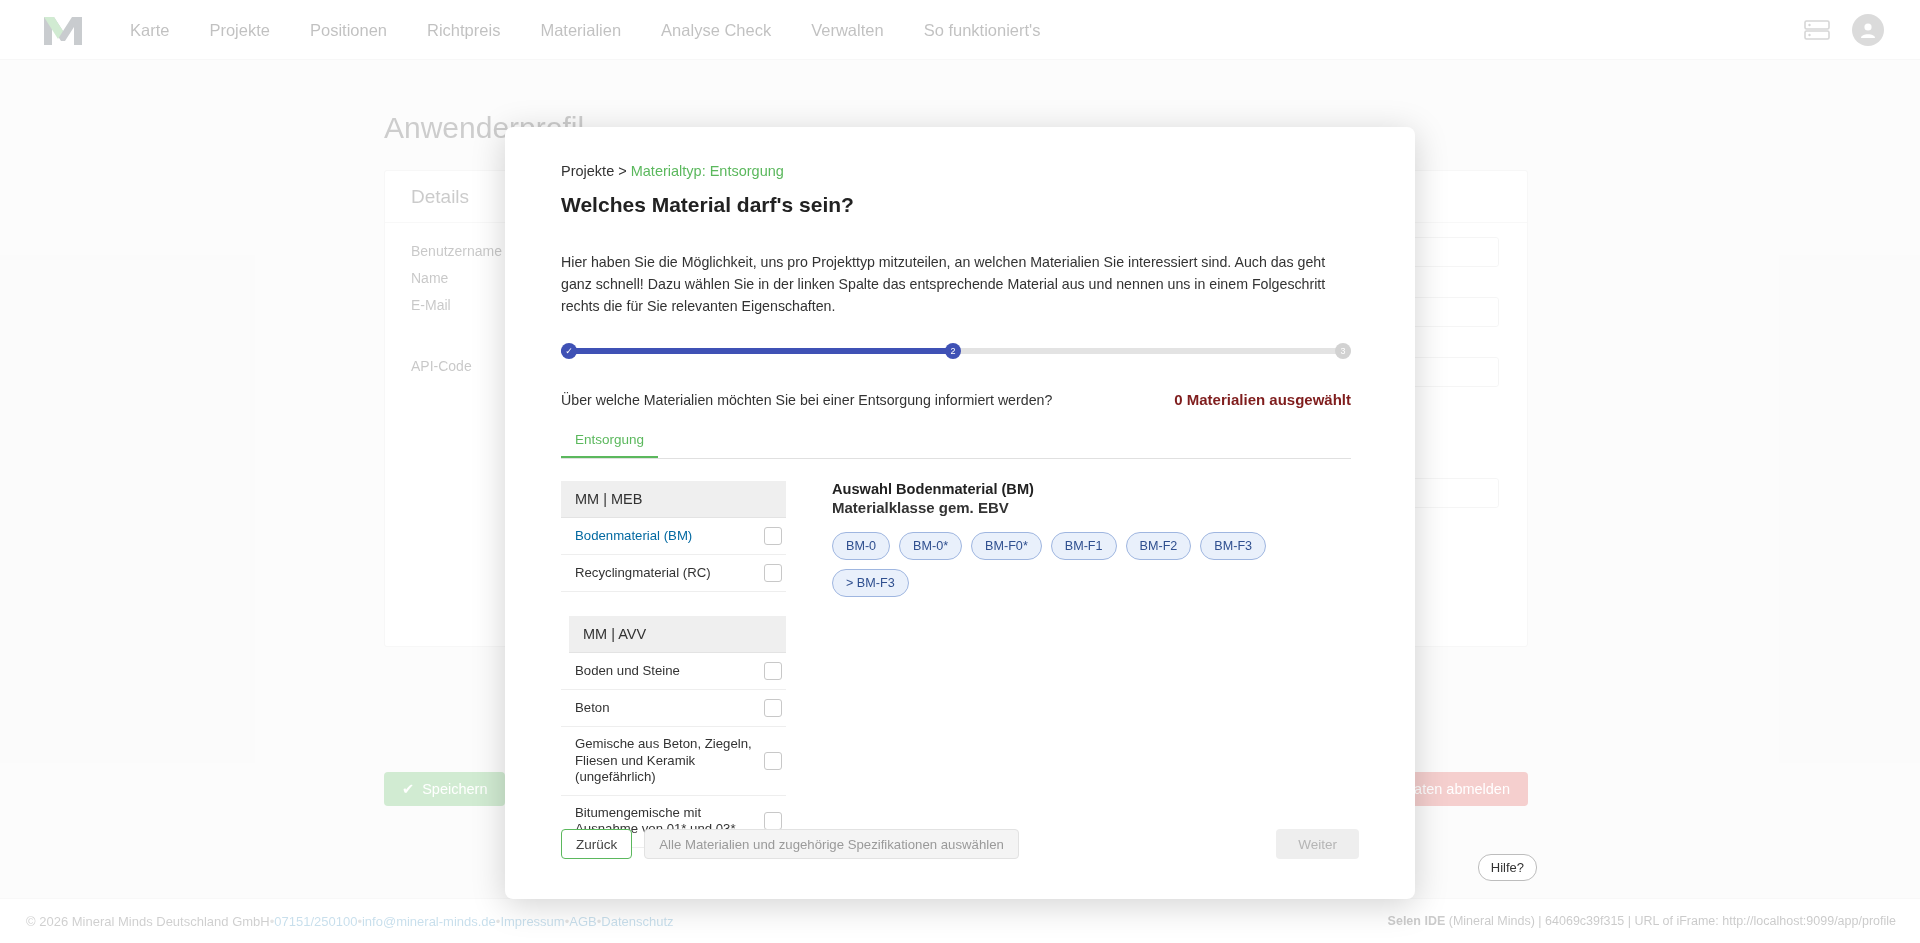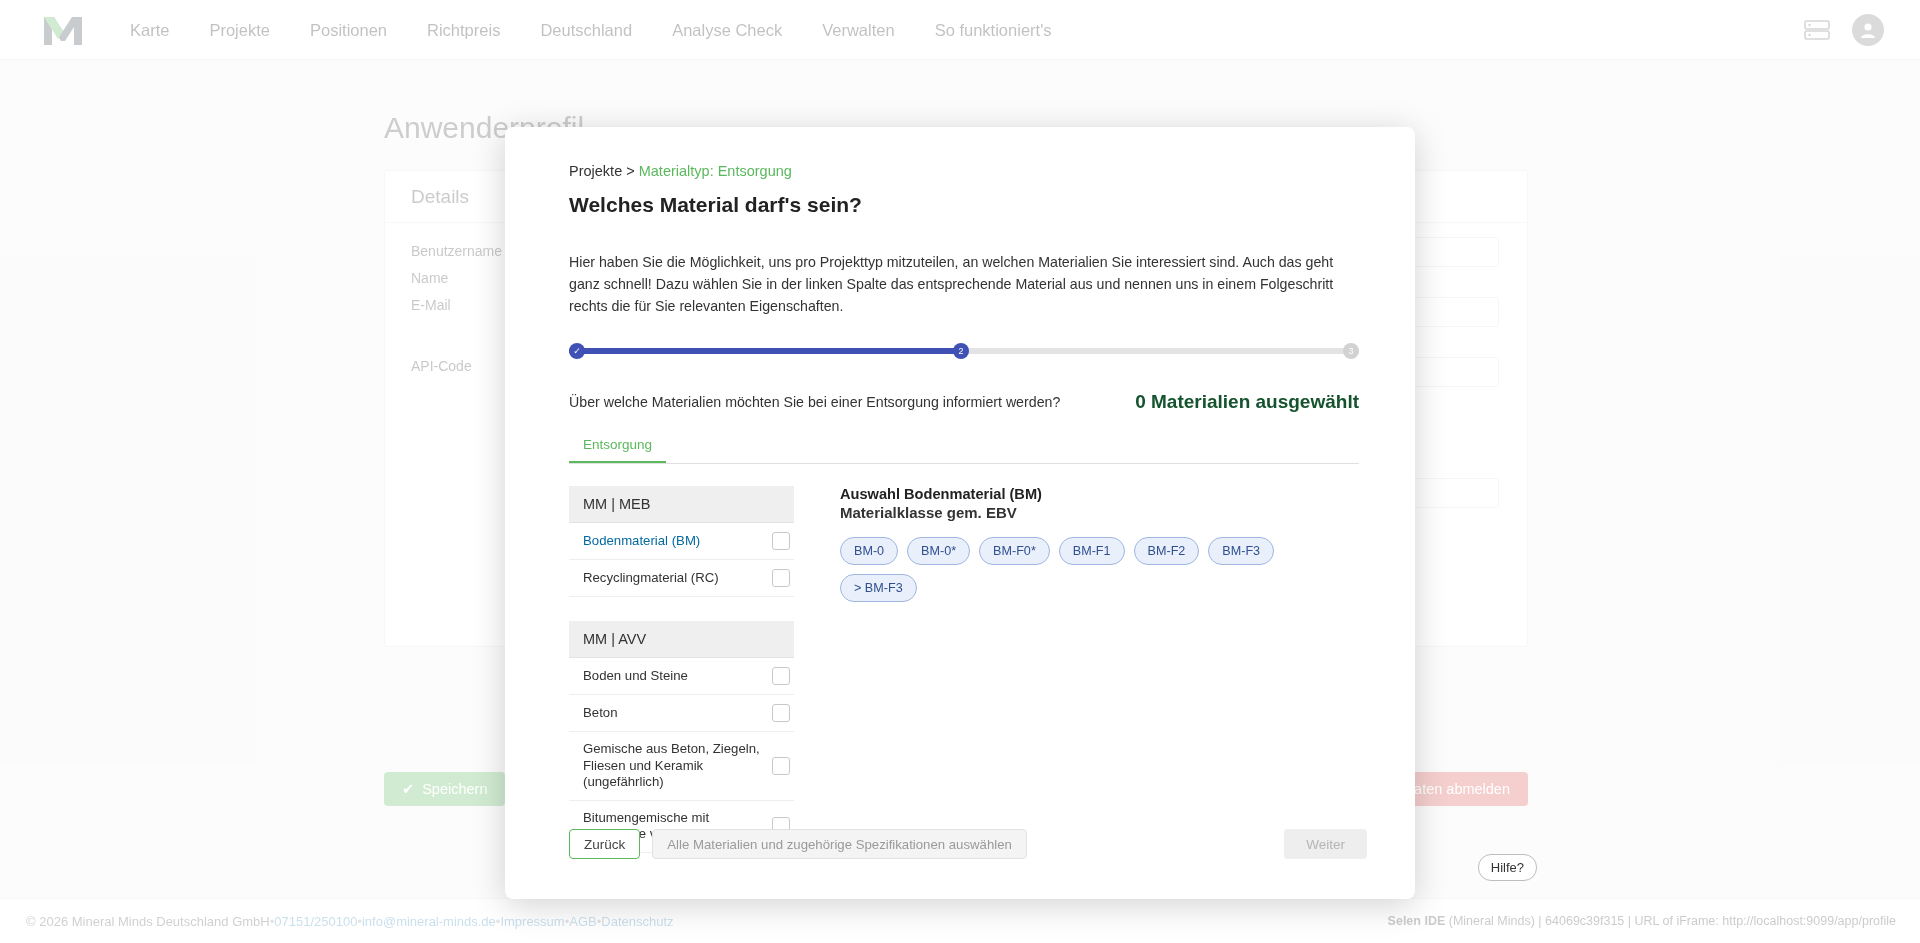--- a/index.html
+++ b/index.html
@@ -99,21 +99,20 @@
     position: absolute; top: 0; left: 0; width: 1920px; height: 943px;
     background: rgba(255,255,255,0.72);
     z-index: 10;
   }
   .modal {
     position: absolute; left: 505px; top: 127px;
     width: 910px; height: 772px;
     background: #ffffff; border-radius: 8px;
     box-shadow: 0 6px 34px rgba(0,0,0,0.18);
     z-index: 11;
-    padding-left: 8px;
   }
   .modal-inner { padding: 36px 56px 0 56px; position: relative; height: 100%; }
 
   .breadcrumb { font-size: 14.5px; color: #333; margin-bottom: 14px; }
   .breadcrumb .crumb-active { color: #5bb85d; }
   .modal-h1 { font-size: 21px; color: #222; font-weight: bold; margin: 0 0 34px 0; }
   .modal-desc { font-size: 14.2px; line-height: 1.55; color: #333; margin-bottom: 26px; width: 790px; }
 
   
   .progress-wrap { position: relative; height: 16px; margin-bottom: 32px; width: 790px; }
@@ -128,21 +127,21 @@
   .step {
     position: absolute; top: 0; width: 16px; height: 16px; border-radius: 50%;
     font-size: 9px; color: #fff; display: flex; align-items: center; justify-content: center;
   }
   .step.done { left: 0; background: #3f51b5; }
   .step.current { left: 384px; background: #3f51b5; }
   .step.todo { left: 774px; background: #d2d2d2; color: #fff; }
 
   .sub-row { display: flex; justify-content: space-between; align-items: center; width: 790px; margin-bottom: 18px; }
   .sub-q { font-size: 14.2px; color: #333; }
-  .sub-count { font-size: 19px; color: #14532d; font-weight: bold; text-align: center; }
+  .sub-count { font-size: 15px; color: #7f1d1d; font-weight: bold; text-align: center; }
 
   .tabs { width: 790px; border-bottom: 1px solid #e0e0e0; display: flex; }
   .tab {
     font-size: 13.5px; color: #5bb85d; padding: 6px 14px 9px 14px;
     border-bottom: 2px solid #5bb85d; cursor: pointer;
   }
 
   .panel-row { display: flex; width: 790px; margin-top: 22px; }
   .left-col { width: 225px; }
   .group-head {
@@ -203,21 +202,21 @@
       <svg width="42" height="34" viewBox="0 0 42 34" aria-hidden="true">
         <path d="M2 32 L2 4 L12 4 L21 18 L30 4 L40 4 L40 32 L32 32 L32 14 L23 28 L19 28 L10 14 L10 32 Z" fill="#3f4a54"></path>
         <path d="M2 4 L12 4 L21 18 L16 26 Z" fill="#5bb85d"></path>
       </svg>
     </div>
     <div class="nav-links">
       <div class="nav-link">Karte</div>
       <div class="nav-link">Projekte</div>
       <div class="nav-link">Positionen</div>
       <div class="nav-link">Richtpreis</div>
-      <div class="nav-link">Deutschland</div>
+      <div class="nav-link">Materialien</div>
       <div class="nav-link">Analyse Check</div>
       <div class="nav-link">Verwalten</div>
       <div class="nav-link">So funktioniert's</div>
     </div>
     <div class="nav-right">
       <div class="nav-icon">
         <svg width="26" height="20" viewBox="0 0 26 20">
           <rect x="1" y="1" width="24" height="8" rx="1.5" fill="none" stroke="#6b6b6b" stroke-width="1.6"></rect>
           <rect x="1" y="11" width="24" height="8" rx="1.5" fill="none" stroke="#6b6b6b" stroke-width="1.6"></rect>
           <circle cx="5.5" cy="5" r="1.2" fill="#6b6b6b"></circle>
@@ -298,21 +297,21 @@
           <div class="group-head">MM | MEB</div>
           <div class="mat-row">
             <div class="mat-label active">Bodenmaterial (BM)</div>
             <div class="chk"></div>
           </div>
           <div class="mat-row">
             <div class="mat-label">Recyclingmaterial (RC)</div>
             <div class="chk"></div>
           </div>
 
-          <div class="group-head" style="margin-top:24px;">MM | AVV</div>
+          <div class="group-head" style="margin-top:24px;margin-left:8px;">MM | AVV</div>
           <div class="mat-row">
             <div class="mat-label">Boden und Steine</div>
             <div class="chk"></div>
           </div>
           <div class="mat-row">
             <div class="mat-label">Beton</div>
             <div class="chk"></div>
           </div>
           <div class="mat-row">
             <div class="mat-label">Gemische aus Beton, Ziegeln, Fliesen und Keramik (ungefährlich)</div>

